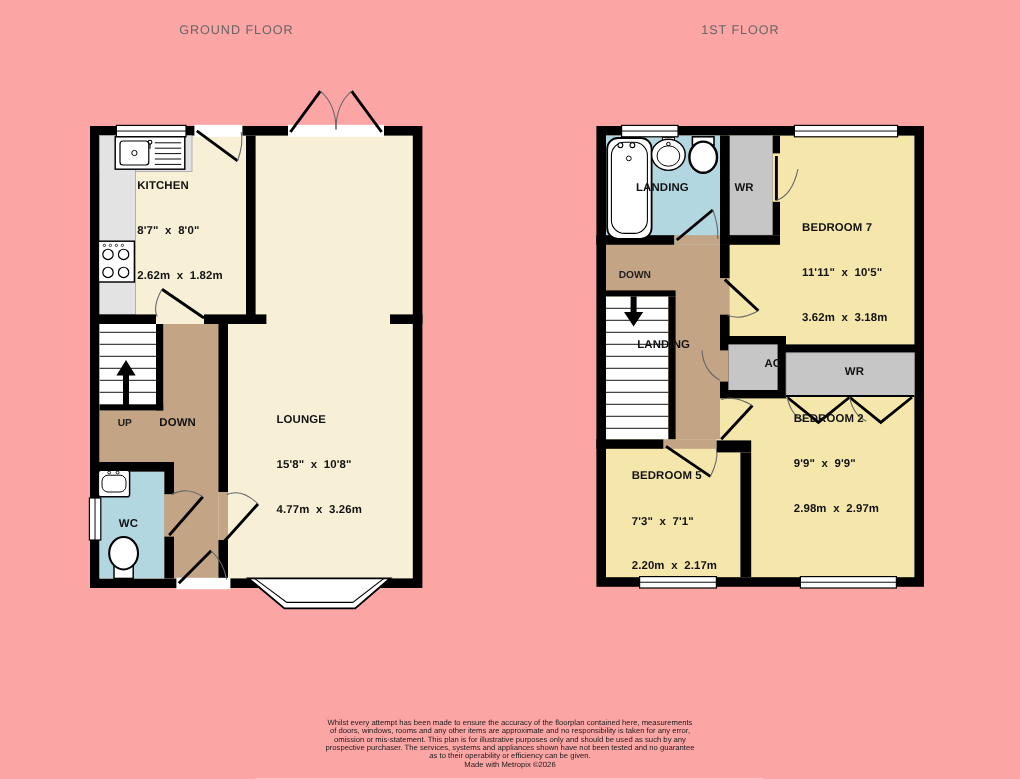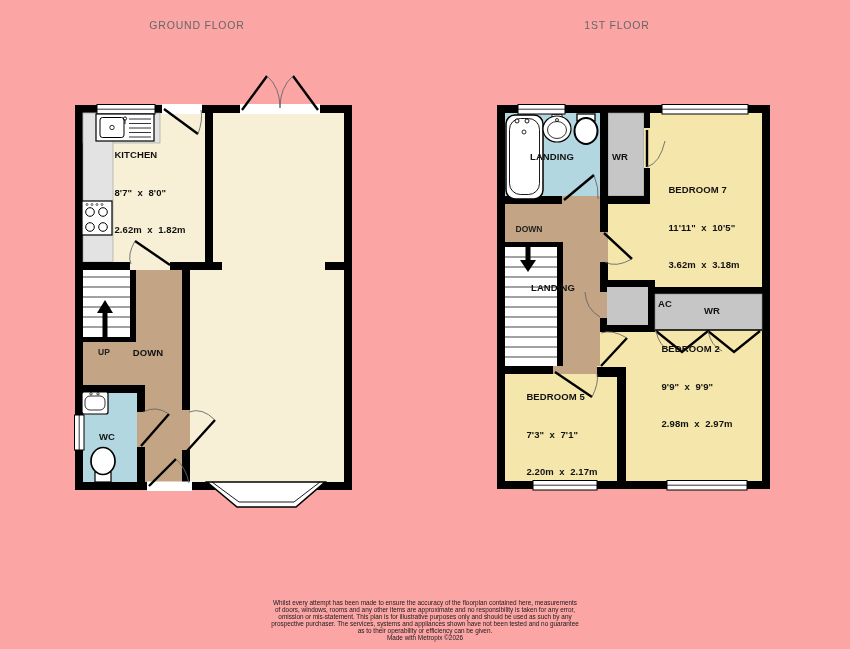--- a/index.html
+++ b/index.html
@@ -261,34 +261,39 @@
   </svg>
 
   <div class="floor-title" style="left:197px;top:25px">GROUND FLOOR</div>
   <div class="floor-title" style="left:617px;top:25px">1ST FLOOR</div>
 
   <div class="room-label" style="left:150px;top:193px">
     <div>KITCHEN</div>
     <div>8'7"  x  8'0"</div>
     <div>2.62m  x  1.82m</div>
   </div>
+  <div class="room-label" style="left:266px;top:388px">
+    <div>LOUNGE</div>
+    <div>15'8"  x  10'8"</div>
+    <div>4.77m  x  3.26m</div>
+  </div>
   <div class="room-label" style="left:148px;top:353px">DOWN</div>
   <div class="dir-label" style="left:104px;top:352px">UP</div>
   <div class="room-label" style="left:107px;top:437px">WC</div>
 
   <div class="room-label" style="left:552px;top:157px">LANDING</div>
   <div class="room-label" style="left:620px;top:157px">WR</div>
   <div class="room-label" style="left:704px;top:228px">
     <div>BEDROOM 7</div>
     <div>11'11"  x  10'5"</div>
     <div>3.62m  x  3.18m</div>
   </div>
   <div class="dir-label" style="left:529px;top:229px">DOWN</div>
   <div class="room-label" style="left:553px;top:288px">LANDING</div>
-  <div class="room-label" style="left:665px;top:304px">AC</div>
+  <div class="room-label" style="left:644px;top:304px">AC</div>
   <div class="room-label" style="left:712px;top:311px">WR</div>
   <div class="room-label" style="left:697px;top:387px">
     <div>BEDROOM 2</div>
     <div>9'9"  x  9'9"</div>
     <div>2.98m  x  2.97m</div>
   </div>
   <div class="room-label" style="left:562px;top:435px">
     <div>BEDROOM 5</div>
     <div>7'3"  x  7'1"</div>
     <div>2.20m  x  2.17m</div>

